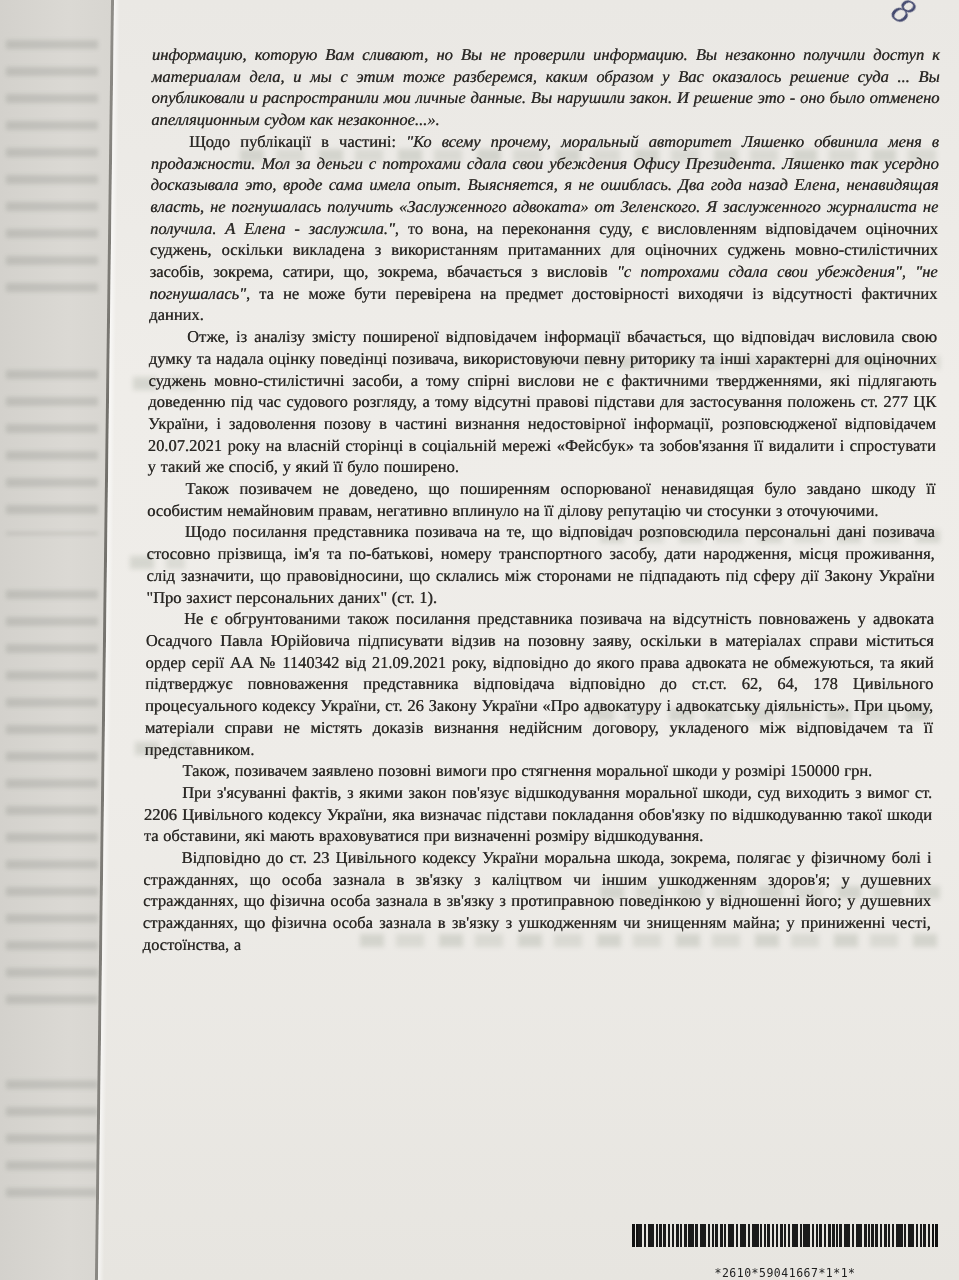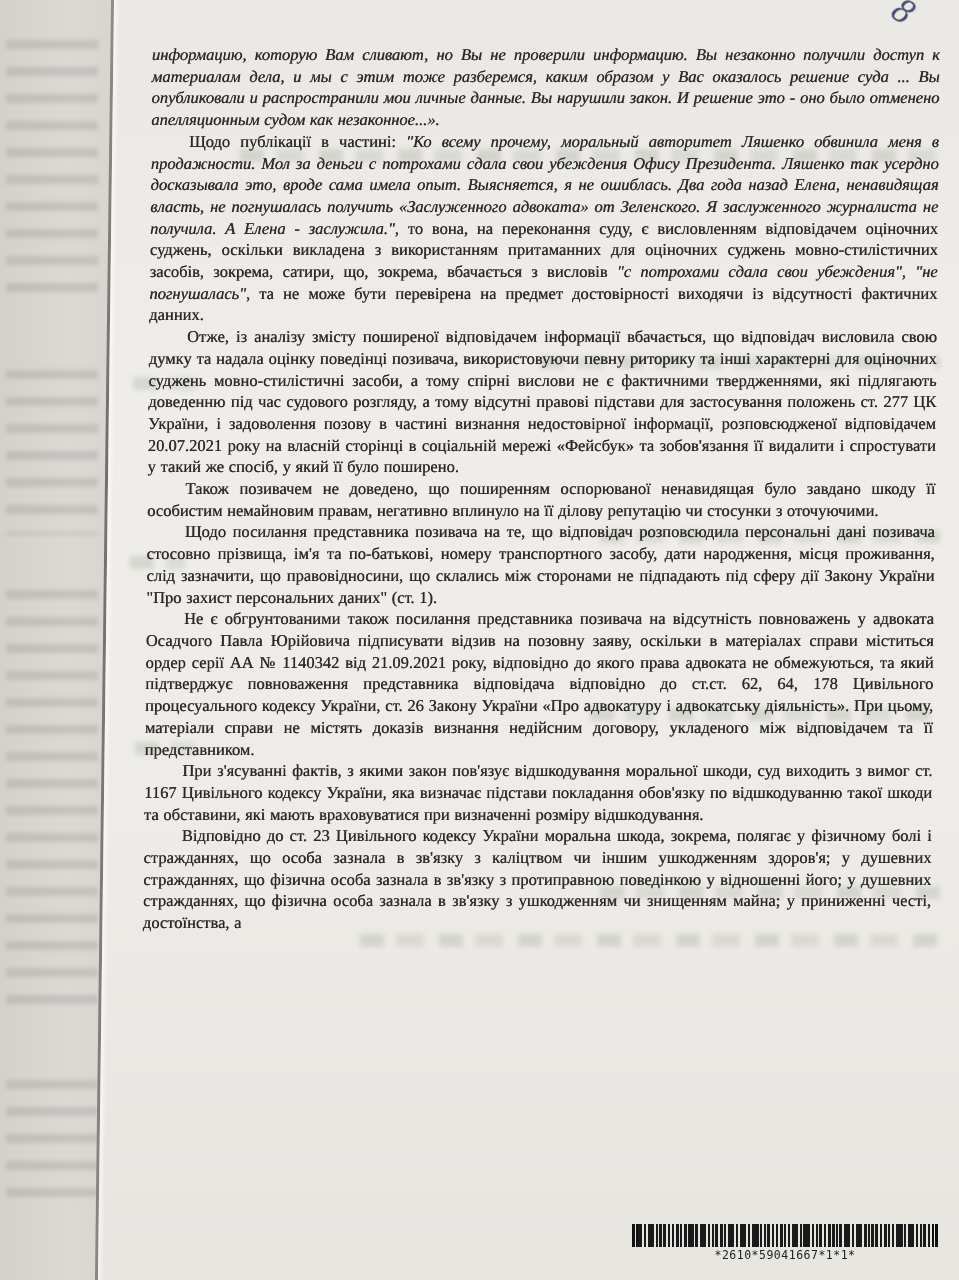--- a/index.html
+++ b/index.html
@@ -87,21 +87,21 @@
   }
   #barcode-bars::before{
     content:"";position:absolute;left:0;top:0;height:100%;width:6px;
     background:linear-gradient(90deg,#111 0 3px,transparent 3px 4px,#111 4px 6px);
   }
   #barcode-bars::after{
     content:"";position:absolute;right:0;top:0;height:100%;width:6px;
     background:linear-gradient(90deg,#111 0 2px,transparent 2px 3px,#111 3px 6px);
   }
   #barcode-label{
-    margin-top:1px;text-align:center;
+    margin-top:19px;text-align:center;
     font-family:"DejaVu Sans Mono","Liberation Mono",monospace;
     font-size:11.5px;letter-spacing:0.5px;color:#1e1e1e;
   }
 </style>
 </head>
 <body>
 
 <div id="photo">
 
   <div id="behind-page">
@@ -125,21 +125,22 @@
 
     <div id="page-number">8</div>
 
     <div id="document-text">
         <p><span class="em">информацию, которую Вам сливают, но Вы не проверили информацию. Вы незаконно получили доступ к материалам дела, и мы с этим тоже разберемся, каким образом у Вас оказалось решение суда ... Вы опубликовали и распространили мои личные данные. Вы нарушили закон. И решение это - оно было отменено апелляционным судом как незаконное...».</span></p>
         <p class="indent"><span>Щодо публікації в частині: </span><span class="em">"Ко всему прочему, моральный авторитет Ляшенко обвинила меня в продажности. Мол за деньги с потрохами сдала свои убеждения Офису Президента. Ляшенко так усердно досказывала это, вроде сама имела опыт. Выясняется, я не ошиблась. Два года назад Елена, ненавидящая власть, не погнушалась получить «Заслуженного адвоката» от Зеленского. Я заслуженного журналиста не получила. А Елена - заслужила."</span><span>, то вона, на переконання суду, є висловленням відповідачем оціночних суджень, оскільки викладена з використанням притаманних для оціночних суджень мовно-стилістичних засобів, зокрема, сатири, що, зокрема, вбачається з висловів </span><span class="em">"с потрохами сдала свои убеждения", "не погнушалась"</span><span>, та не може бути перевірена на предмет достовірності виходячи із відсутності фактичних данних.</span></p>
         <p class="indent"><span>Отже, із аналізу змісту поширеної відповідачем інформації вбачається, що відповідач висловила свою думку та надала оцінку поведінці позивача, використовуючи певну риторику та інші характерні для оціночних суджень мовно-стилістичні засоби, а тому спірні вислови не є фактичними твердженнями, які підлягають доведенню під час судового розгляду, а тому відсутні правові підстави для застосування положень ст. 277 ЦК України, і задоволення позову в частині визнання недостовірної інформації, розповсюдженої відповідачем 20.07.2021 року на власній сторінці в соціальній мережі «Фейсбук» та зобов'язання її видалити і спростувати у такий же спосіб, у який її було поширено.</span></p>
         <p class="indent"><span>Також позивачем не доведено, що поширенням оспорюваної ненавидящая було завдано шкоду її особистим немайновим правам, негативно вплинуло на її ділову репутацію чи стосунки з оточуючими.</span></p>
         <p class="indent"><span>Щодо посилання представника позивача на те, що відповідач розповсюдила персональні дані позивача стосовно прізвища, ім'я та по-батькові, номеру транспортного засобу, дати народження, місця проживання, слід зазначити, що правовідносини, що склались між сторонами не підпадають під сферу дії Закону України "Про захист персональних даних" (ст. 1).</span></p>
         <p class="indent"><span>Не є обгрунтованими також посилання представника позивача на відсутність повноважень у адвоката Осадчого Павла Юрійовича підписувати відзив на позовну заяву, оскільки в матеріалах справи міститься ордер серії АА № 1140342 від 21.09.2021 року, відповідно до якого права адвоката не обмежуються, та який підтверджує повноваження представника відповідача відповідно до ст.ст. 62, 64, 178  Цивільного процесуального кодексу України, ст. 26 Закону України «Про адвокатуру і адвокатську діяльність». При цьому, матеріали справи не містять доказів визнання недійсним договору, укладеного між відповідачем та її представником.</span></p>
-        <p class="indent"><span>При з'ясуванні фактів, з якими закон пов'язує відшкодування моральної шкоди, суд виходить з вимог ст. 1167 Цивільного кодексу України, яка визначає підстави покладання обов'язку по відшкодуванню такої шкоди та обставини, які мають враховуватися при визначенні розміру відшкодування.</span></p>
+        <p class="indent"><span>Також, позивачем заявлено позовні вимоги про стягнення моральної шкоди у розмірі 150000 грн.</span></p>
+        <p class="indent"><span>При з'ясуванні фактів, з якими закон пов'язує відшкодування моральної шкоди, суд виходить з вимог ст. 2206 Цивільного кодексу України, яка визначає підстави покладання обов'язку по відшкодуванню такої шкоди та обставини, які мають враховуватися при визначенні розміру відшкодування.</span></p>
         <p class="indent"><span>Відповідно до ст. 23 Цивільного кодексу України моральна шкода, зокрема, полягає у фізичному болі і стражданнях, що особа зазнала в зв'язку з каліцтвом чи іншим ушкодженням здоров'я; у душевних стражданнях, що фізична особа зазнала в зв'язку з протиправною поведінкою у відношенні його; у душевних стражданнях, що фізична особа зазнала в зв'язку з ушкодженням чи знищенням майна; у приниженні честі, достоїнства, а</span></p>
       </div>
 
     <div id="barcode">
       <div id="barcode-bars"></div>
       <div id="barcode-label">*2610*59041667*1*1*</div>
     </div>
 
   </div>
 

